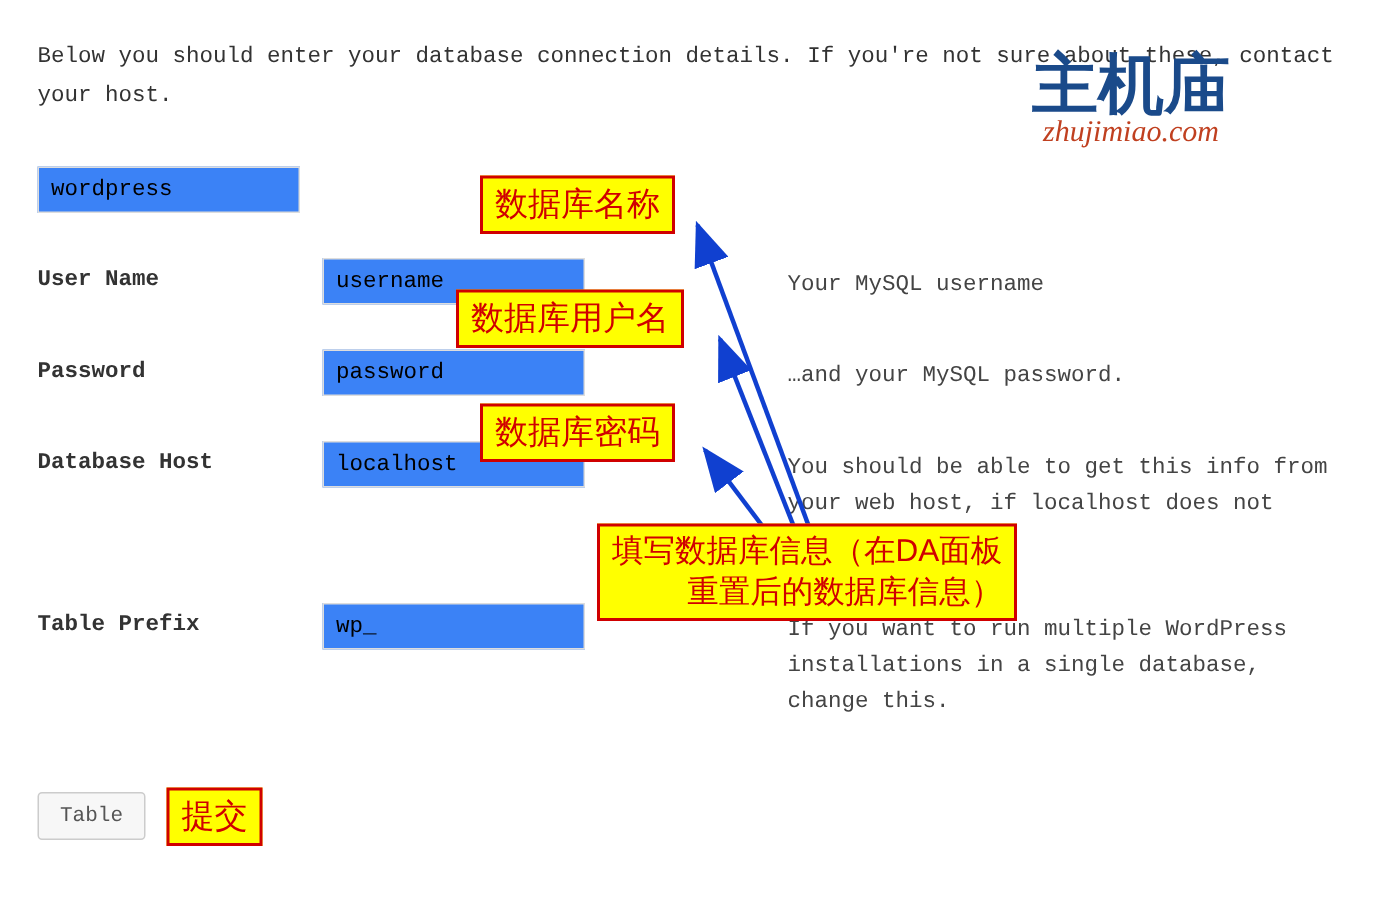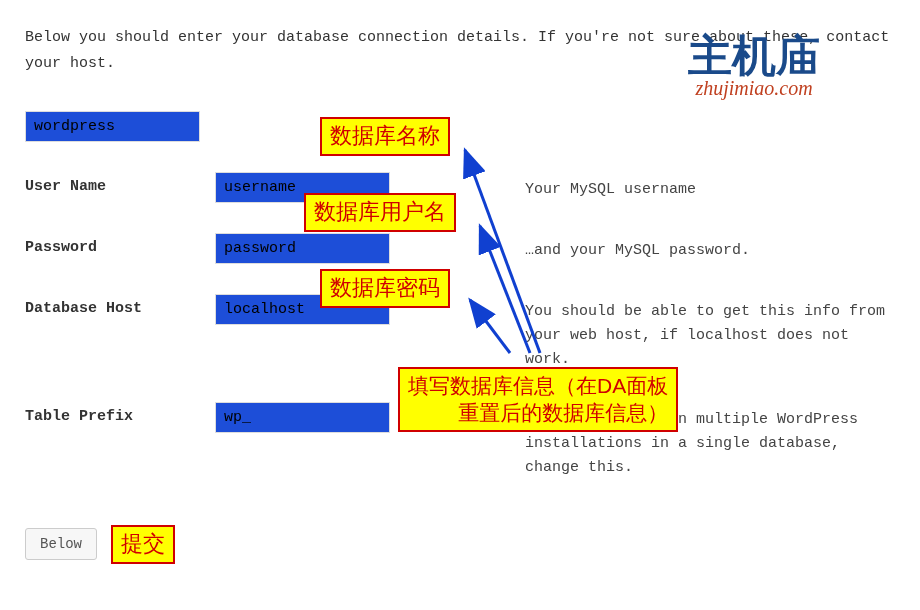--- a/index.html
+++ b/index.html
@@ -31,21 +31,21 @@
     .form-input-wrap {
       width: 200px;
       flex-shrink: 0;
     }
     .form-input {
       font-family: "Courier New", monospace;
       font-size: 15px;
       padding: 6px 8px;
       border: 1px solid #ddd;
       width: 175px;
-      background: #1d4ed8;
+      background: #3b82f6;
     }
     .form-desc {
       flex: 1;
       padding-top: 6px;
       line-height: 1.6;
       color: #444;
       padding-left: 110px;
     }
     .form-desc.wide {
       padding-left: 0;
@@ -149,33 +149,33 @@
 
 <div class="form-row">
   <div class="form-label">Table Prefix</div>
   <div class="form-input-wrap">
     <input class="form-input" value="wp_" style="">
   </div>
   <div class="form-desc wide" style="padding-left:110px;">If you want to run multiple WordPress installations in a single database, change this.</div>
 </div>
 
 <div class="submit-row">
-  <button class="submit-btn">Below</button>
+  <button class="submit-btn">Table</button>
   <div class="annot small" style="position:static;">提交</div>
 </div>
 
 <div class="watermark">
   <div class="watermark-cn">主机庙</div>
   <div class="watermark-en">zhujimiao.com</div>
 </div>
 
 <div class="annot small" style="left:320px; top:117px;">数据库名称</div>
 <div class="annot small" style="left:304px; top:193px;">数据库用户名</div>
 <div class="annot small" style="left:320px; top:269px;">数据库密码</div>
-<div class="annot big" style="left:398px; top:367px;">
+<div class="annot big" style="left:398px; top:349px;">
   <span>填写数据库信息（在DA面板</span><br>
   <span>重置后的数据库信息）</span>
 </div>
 
 <svg class="arrows" width="920" height="610">
   <defs>
     <marker id="arrowhead" markerWidth="10" markerHeight="8" refX="9" refY="4" orient="auto">
       <polygon points="0 0, 10 4, 0 8" fill="#1040d0"></polygon>
     </marker>
   </defs>

